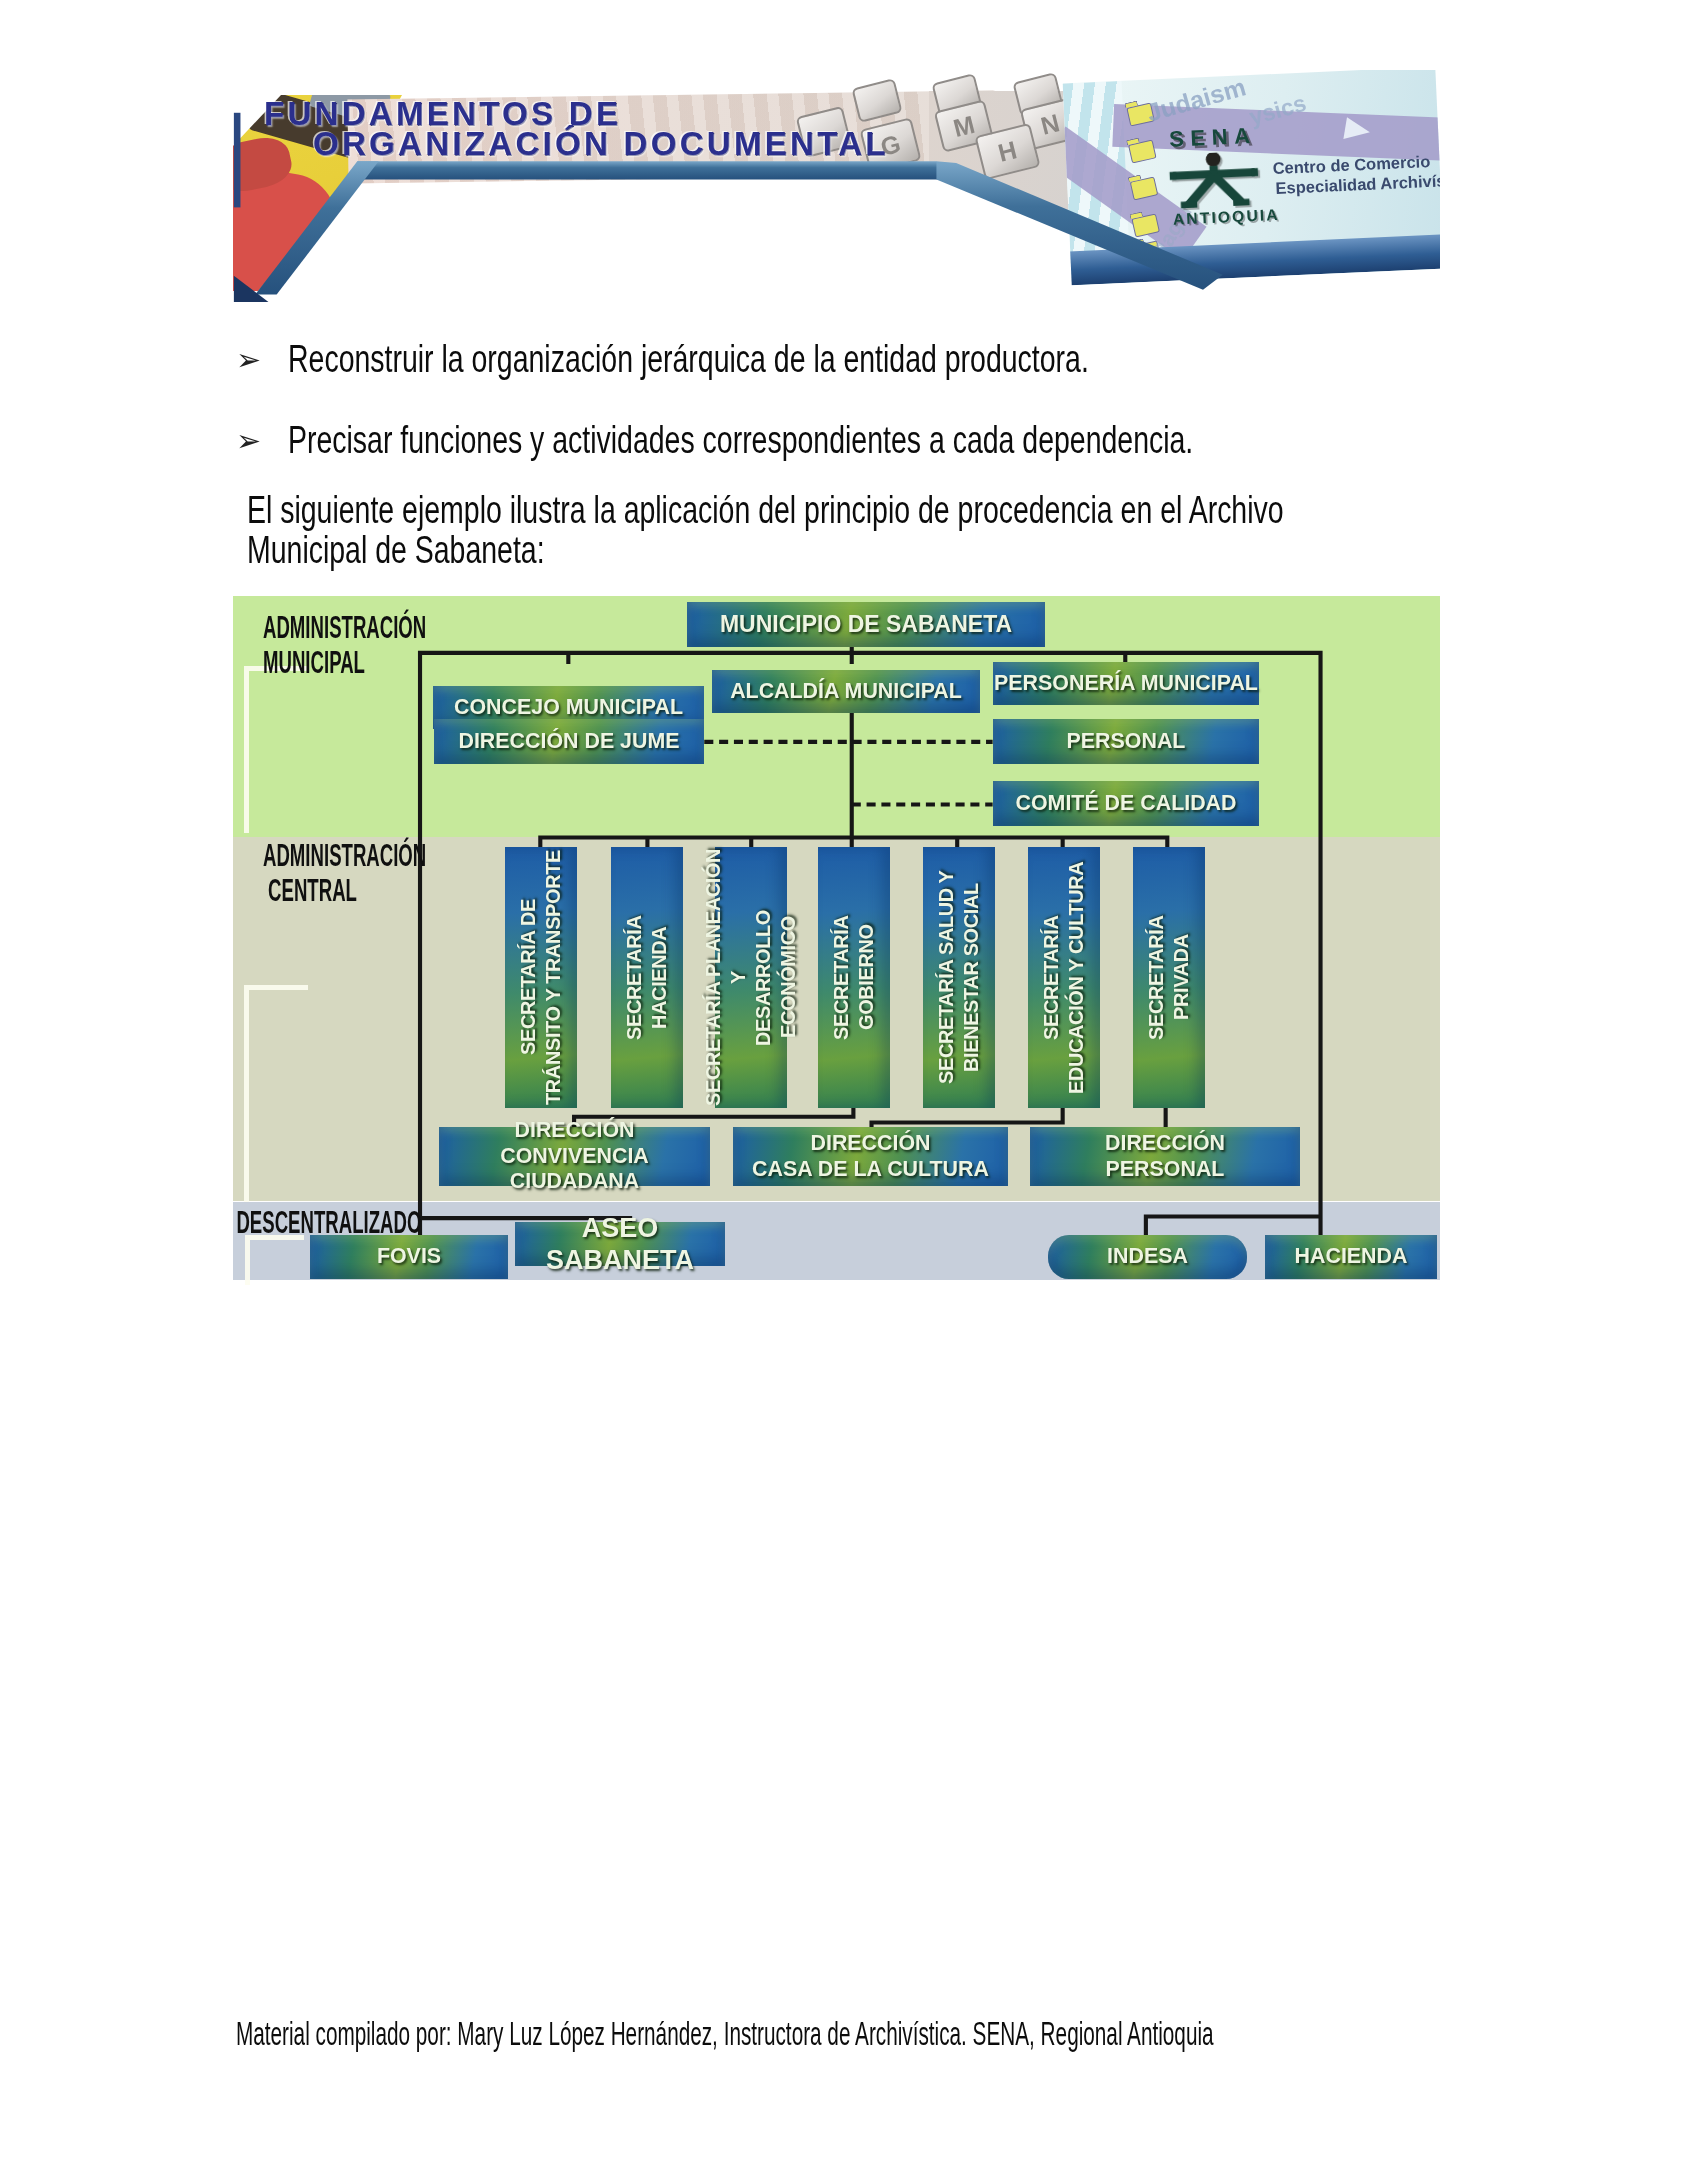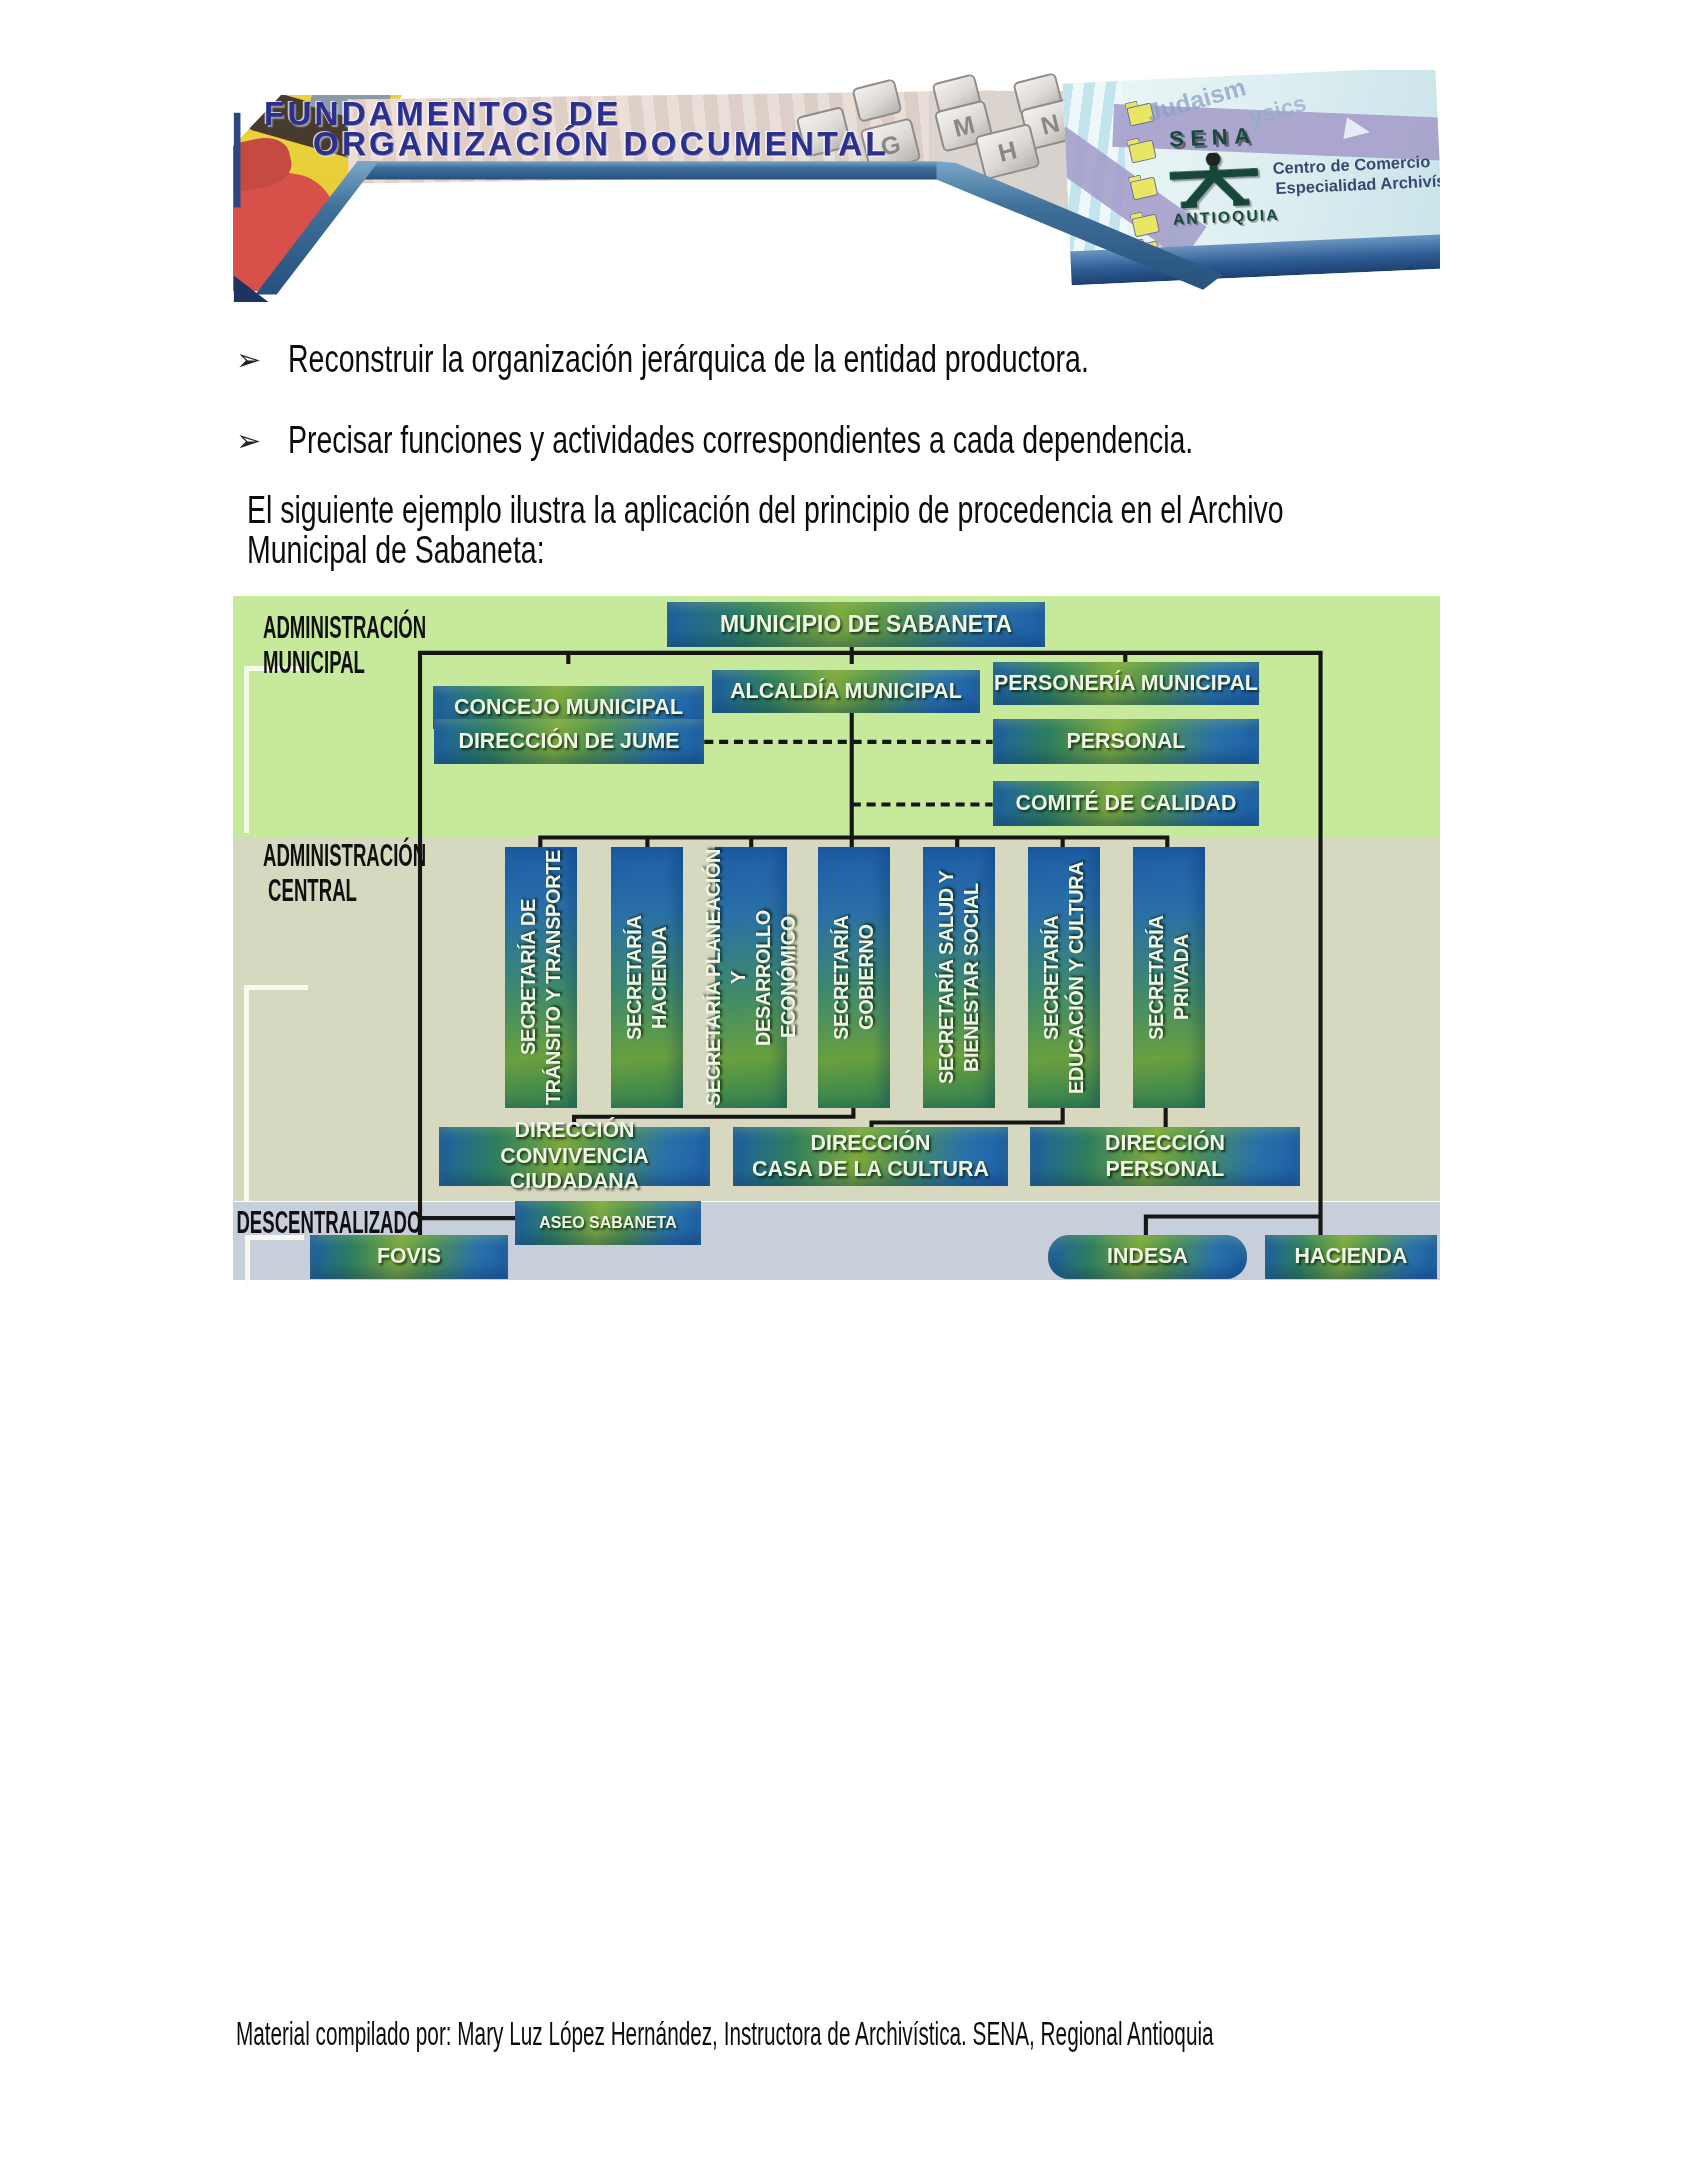--- a/index.html
+++ b/index.html
@@ -184,21 +184,21 @@
                M1320,753 H1108 M1108,753 V777" stroke="#161616" stroke-width="5" fill="none" stroke-linecap="square"></path>
       <path d="M572,177 H922 M751,253 H922" stroke="#161616" stroke-width="5" fill="none" stroke-dasharray="11 7"></path>
     </svg>
 
     <div class="sect-label" style="left:-3.3px;top:15px;width:165px;">ADMINISTRACIÓN
 MUNICIPAL</div>
     <div class="sect-label" style="left:-3.3px;top:243px;width:165px;">ADMINISTRACIÓN
 CENTRAL</div>
     <div class="sect-label" style="left:-51px;top:610px;width:272px;">DESCENTRALIZADO</div>
 
-    <div class="node" style="left:434px;top:5.8px;width:358px;height:45px;font-size:23px;padding-left:20px;">MUNICIPIO DE SABANETA</div>
+    <div class="node" style="left:454px;top:5.8px;width:358px;height:45px;font-size:23px;">MUNICIPIO DE SABANETA</div>
     <div class="node" style="left:200px;top:66px;width:271px;height:43px;font-size:21.4px;margin-top:24px;">CONCEJO MUNICIPAL</div>
     <div class="node" style="left:479px;top:74px;width:268px;height:43px;font-size:21.4px;">ALCALDÍA MUNICIPAL</div>
     <div class="node" style="left:760px;top:66px;width:266px;height:43px;font-size:21.4px;">PERSONERÍA MUNICIPAL</div>
     <div class="node" style="left:201px;top:123px;width:270px;height:45px;font-size:21.4px;">DIRECCIÓN DE JUME</div>
     <div class="node" style="left:760px;top:123px;width:266px;height:45px;font-size:21.4px;">PERSONAL</div>
     <div class="node" style="left:760px;top:185px;width:266px;height:45px;font-size:21.4px;">COMITÉ DE CALIDAD</div>
 
     <div class="node sec" style="left:272px;top:251px;width:72px;height:261px;">SECRETARÍA DE
 TRÁNSITO Y TRANSPORTE</div>
     <div class="node sec" style="left:378px;top:251px;width:72px;height:261px;">SECRETARÍA
@@ -215,21 +215,21 @@
 PRIVADA</div>
 
     <div class="node" style="left:206px;top:531px;width:271px;height:59px;font-size:21.4px;">DIRECCIÓN
 CONVIVENCIA CIUDADANA</div>
     <div class="node" style="left:500px;top:531px;width:275px;height:59px;font-size:21.4px;">DIRECCIÓN
 CASA DE LA CULTURA</div>
     <div class="node" style="left:797px;top:531px;width:270px;height:59px;font-size:21.4px;">DIRECCIÓN
 PERSONAL</div>
 
     <div class="node" style="left:77px;top:639px;width:198px;height:44px;font-size:21.4px;">FOVIS</div>
-    <div class="node" style="left:282px;top:605px;width:186px;height:44px;font-size:16px;">ASEO SABANETA</div>
+    <div class="node" style="left:282px;top:626px;width:210px;height:44px;font-size:27px;">ASEO SABANETA</div>
     <div class="node" style="left:815px;top:639px;width:199px;height:44px;font-size:21.4px;border-radius:21px;">INDESA</div>
     <div class="node" style="left:1032px;top:639px;width:172px;height:44px;font-size:21.4px;">HACIENDA</div>
   </div>
 
   <div class="footer-line">Material compilado por: Mary Luz López Hernández, Instructora de Archivística.  SENA, Regional Antioquia</div>
 
 </div>
 
 
 </body></html>

